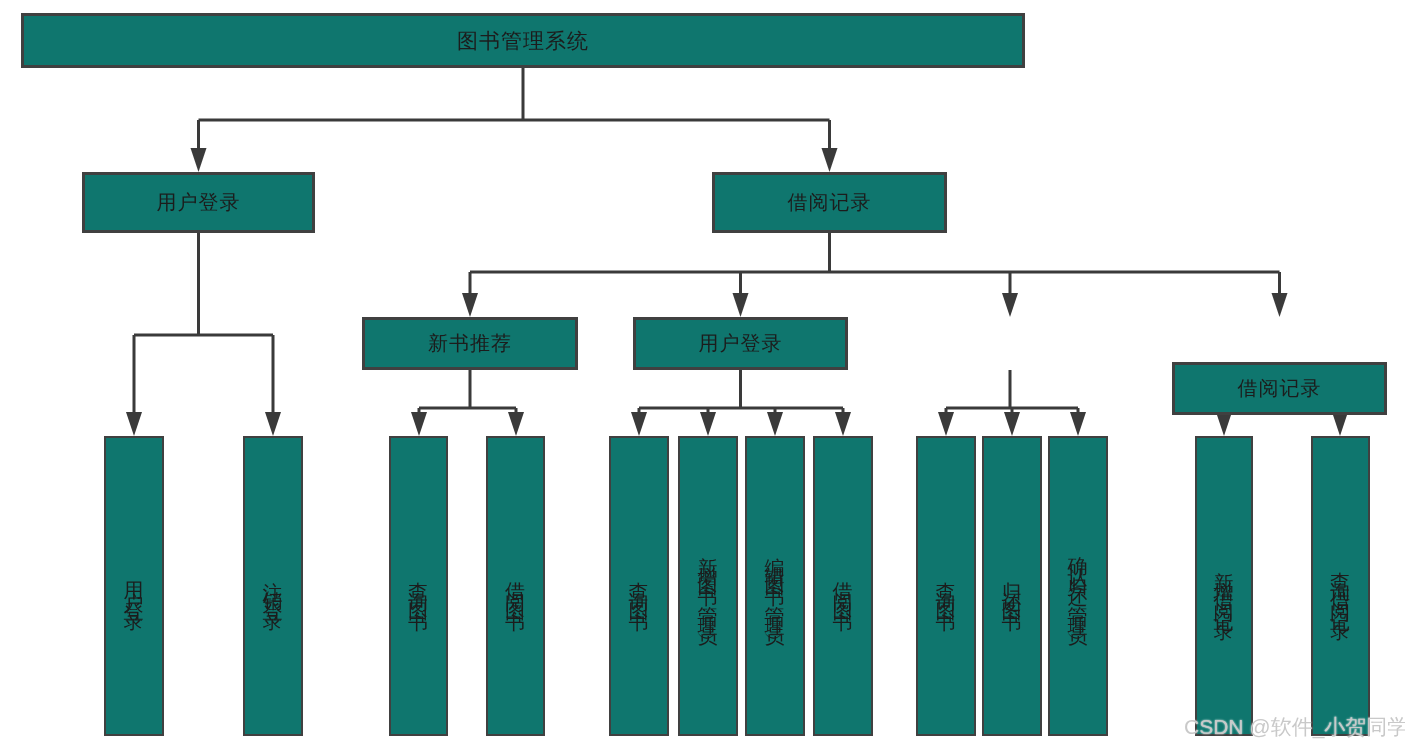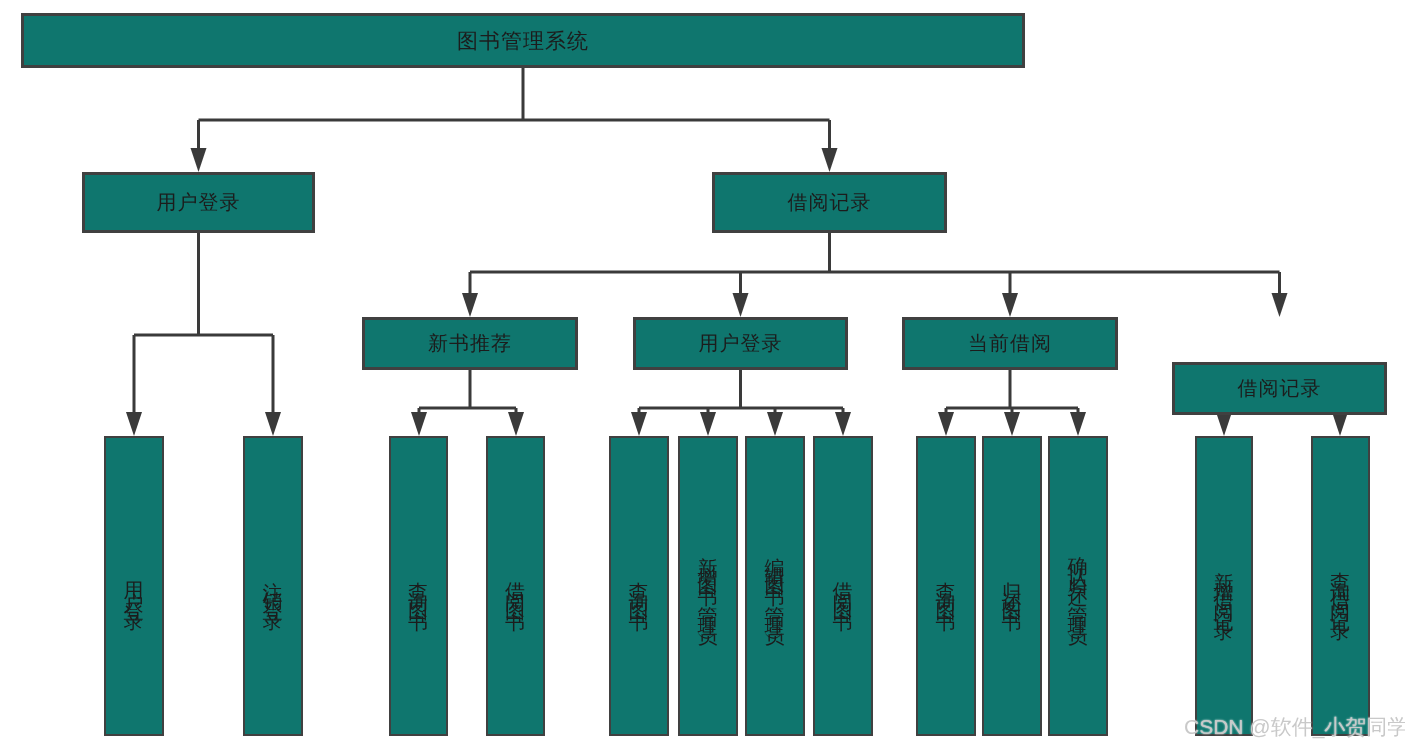--- a/index.html
+++ b/index.html
@@ -125,23 +125,20 @@
   <div class="node lvl2" style="left:712px; width:235px;">
     <span>借阅记录</span>
   </div>
 
   <div class="node lvl3" style="left:362px; width:216px;">
     <span>新书推荐</span>
   </div>
   <div class="node lvl3" style="left:633px; width:215px;">
     <span>用户登录</span>
   </div>
-  <div class="node lvl3" style="left:902px; width:216px;">
-    <span>当前借阅</span>
-  </div>
   <div class="node lvl3" style="left:1172px; width:215px;margin-top:45px;">
     <span>借阅记录</span>
   </div>
 
   <div class="node leaf" style="left:104px;">
     <span class="vtext">用户登录</span>
   </div>
   <div class="node leaf" style="left:243px;">
     <span class="vtext">注销登录</span>
   </div>

